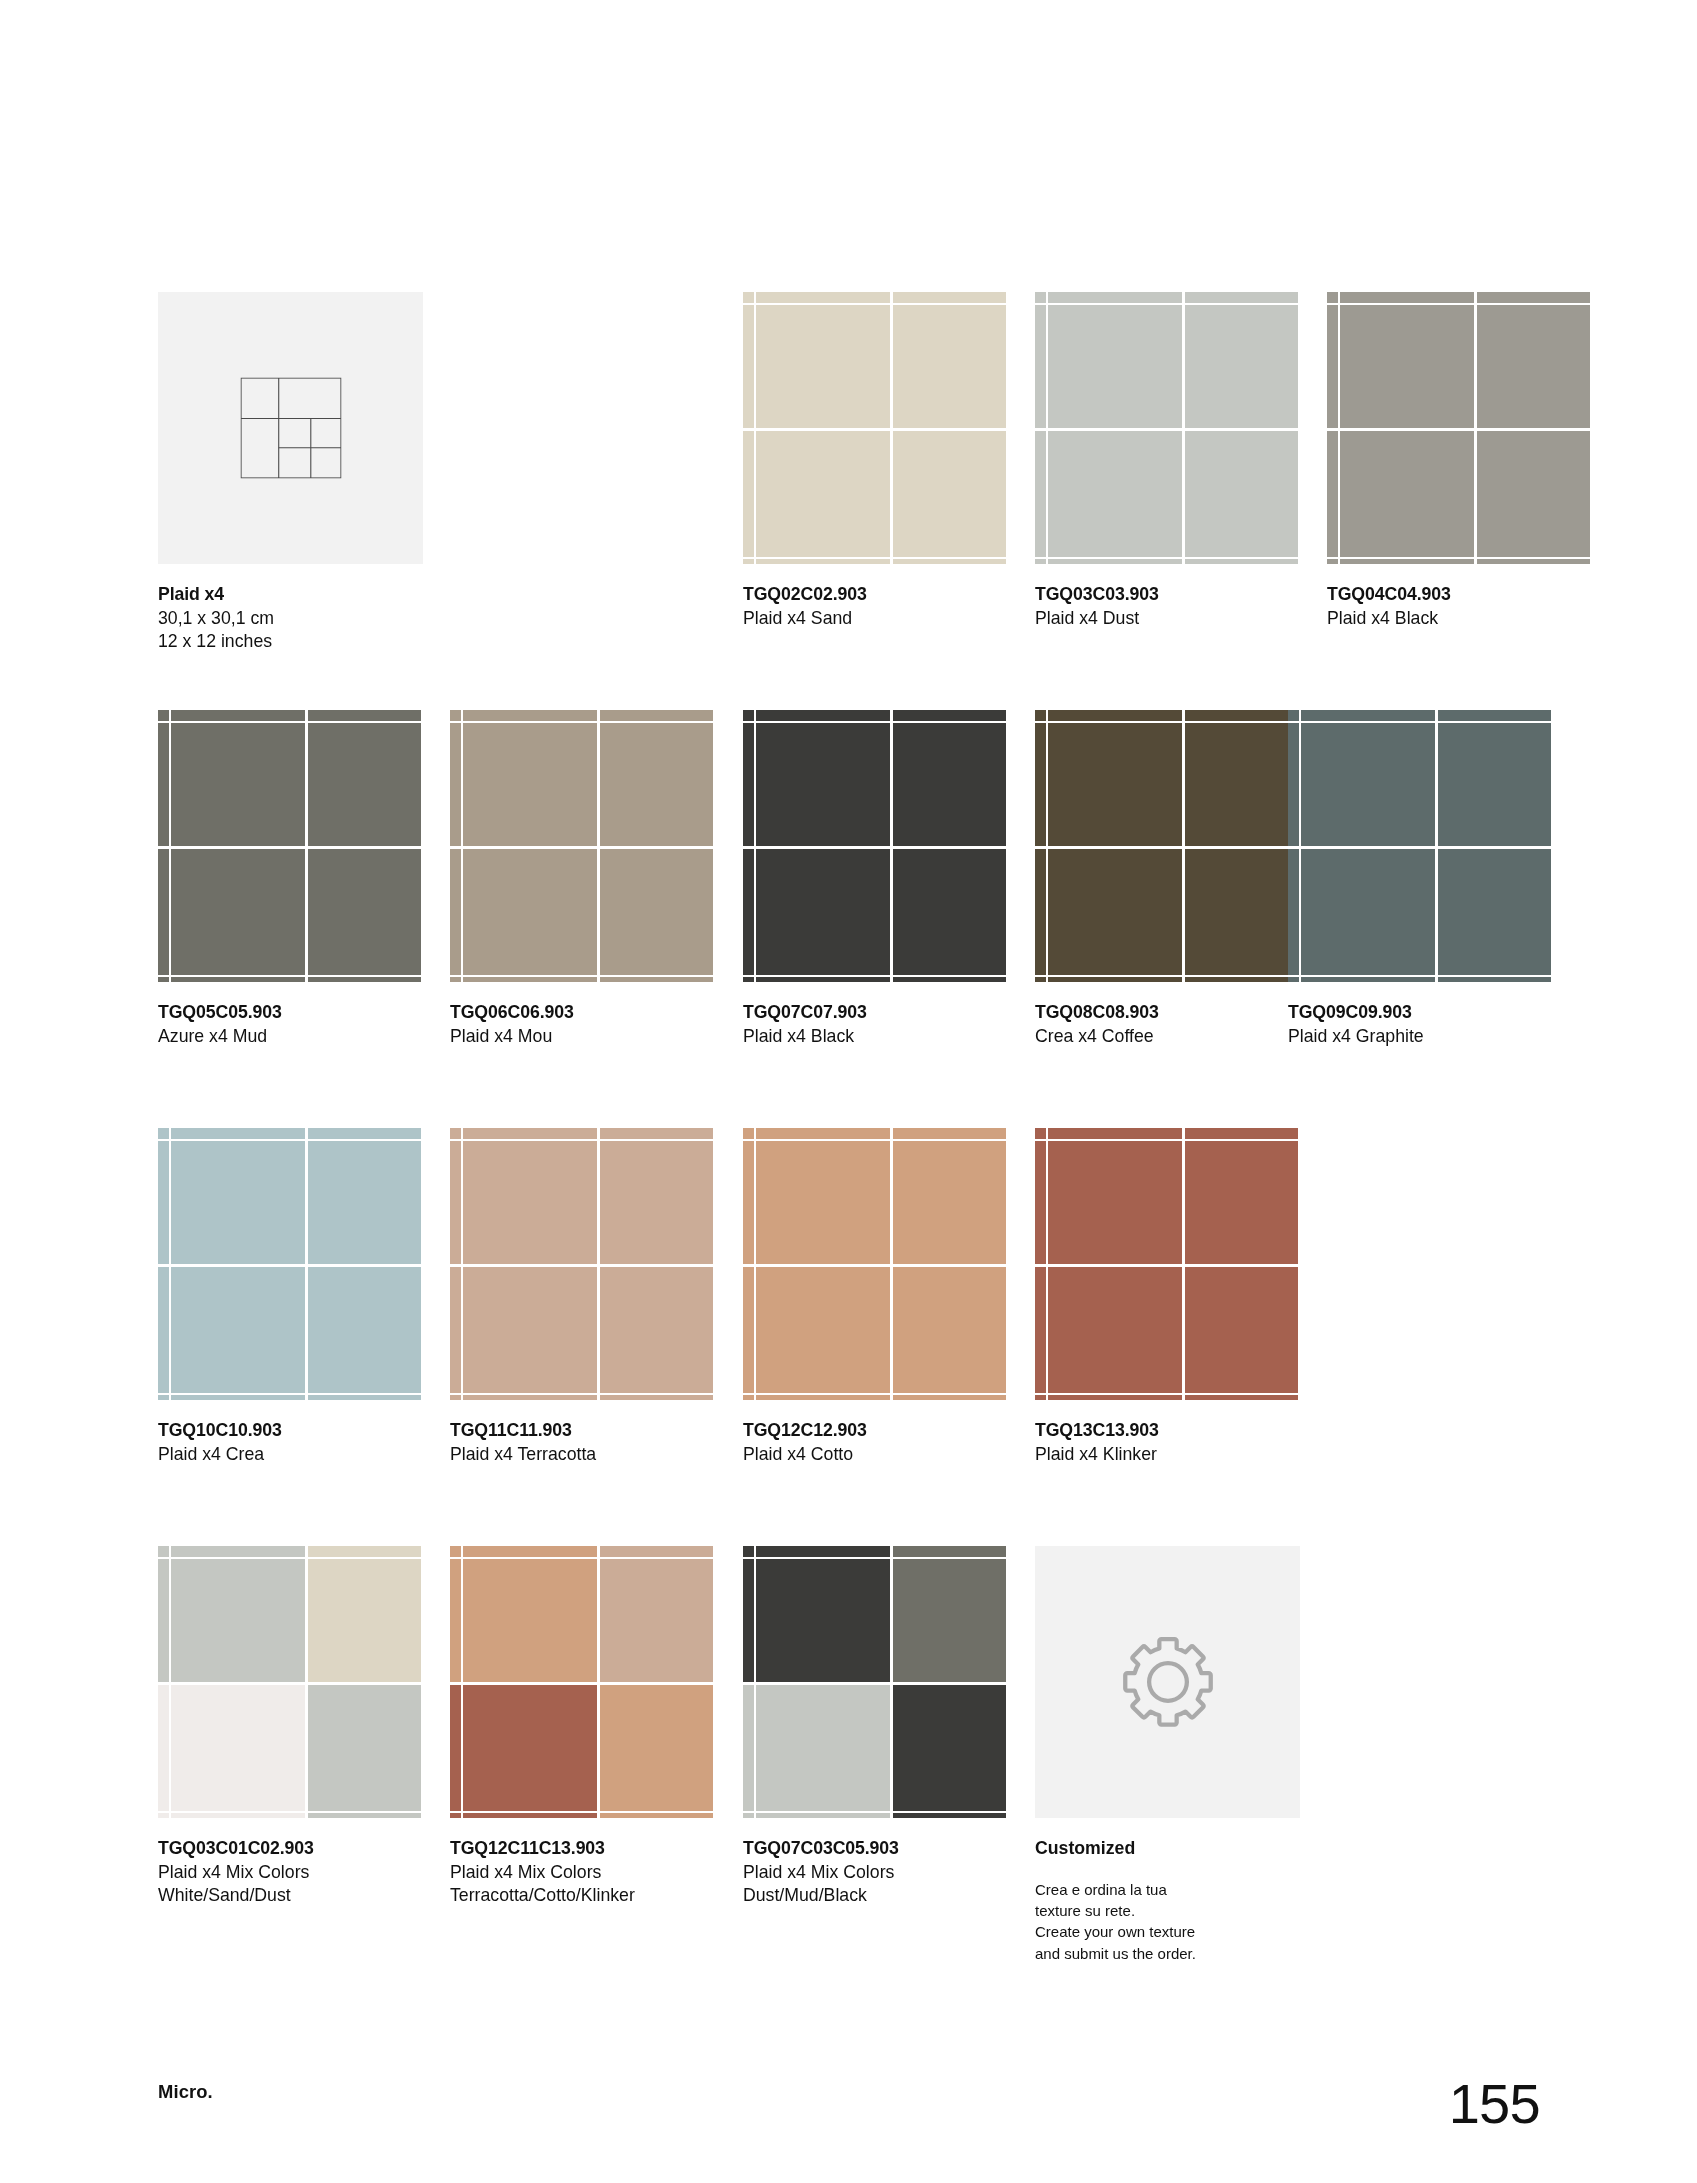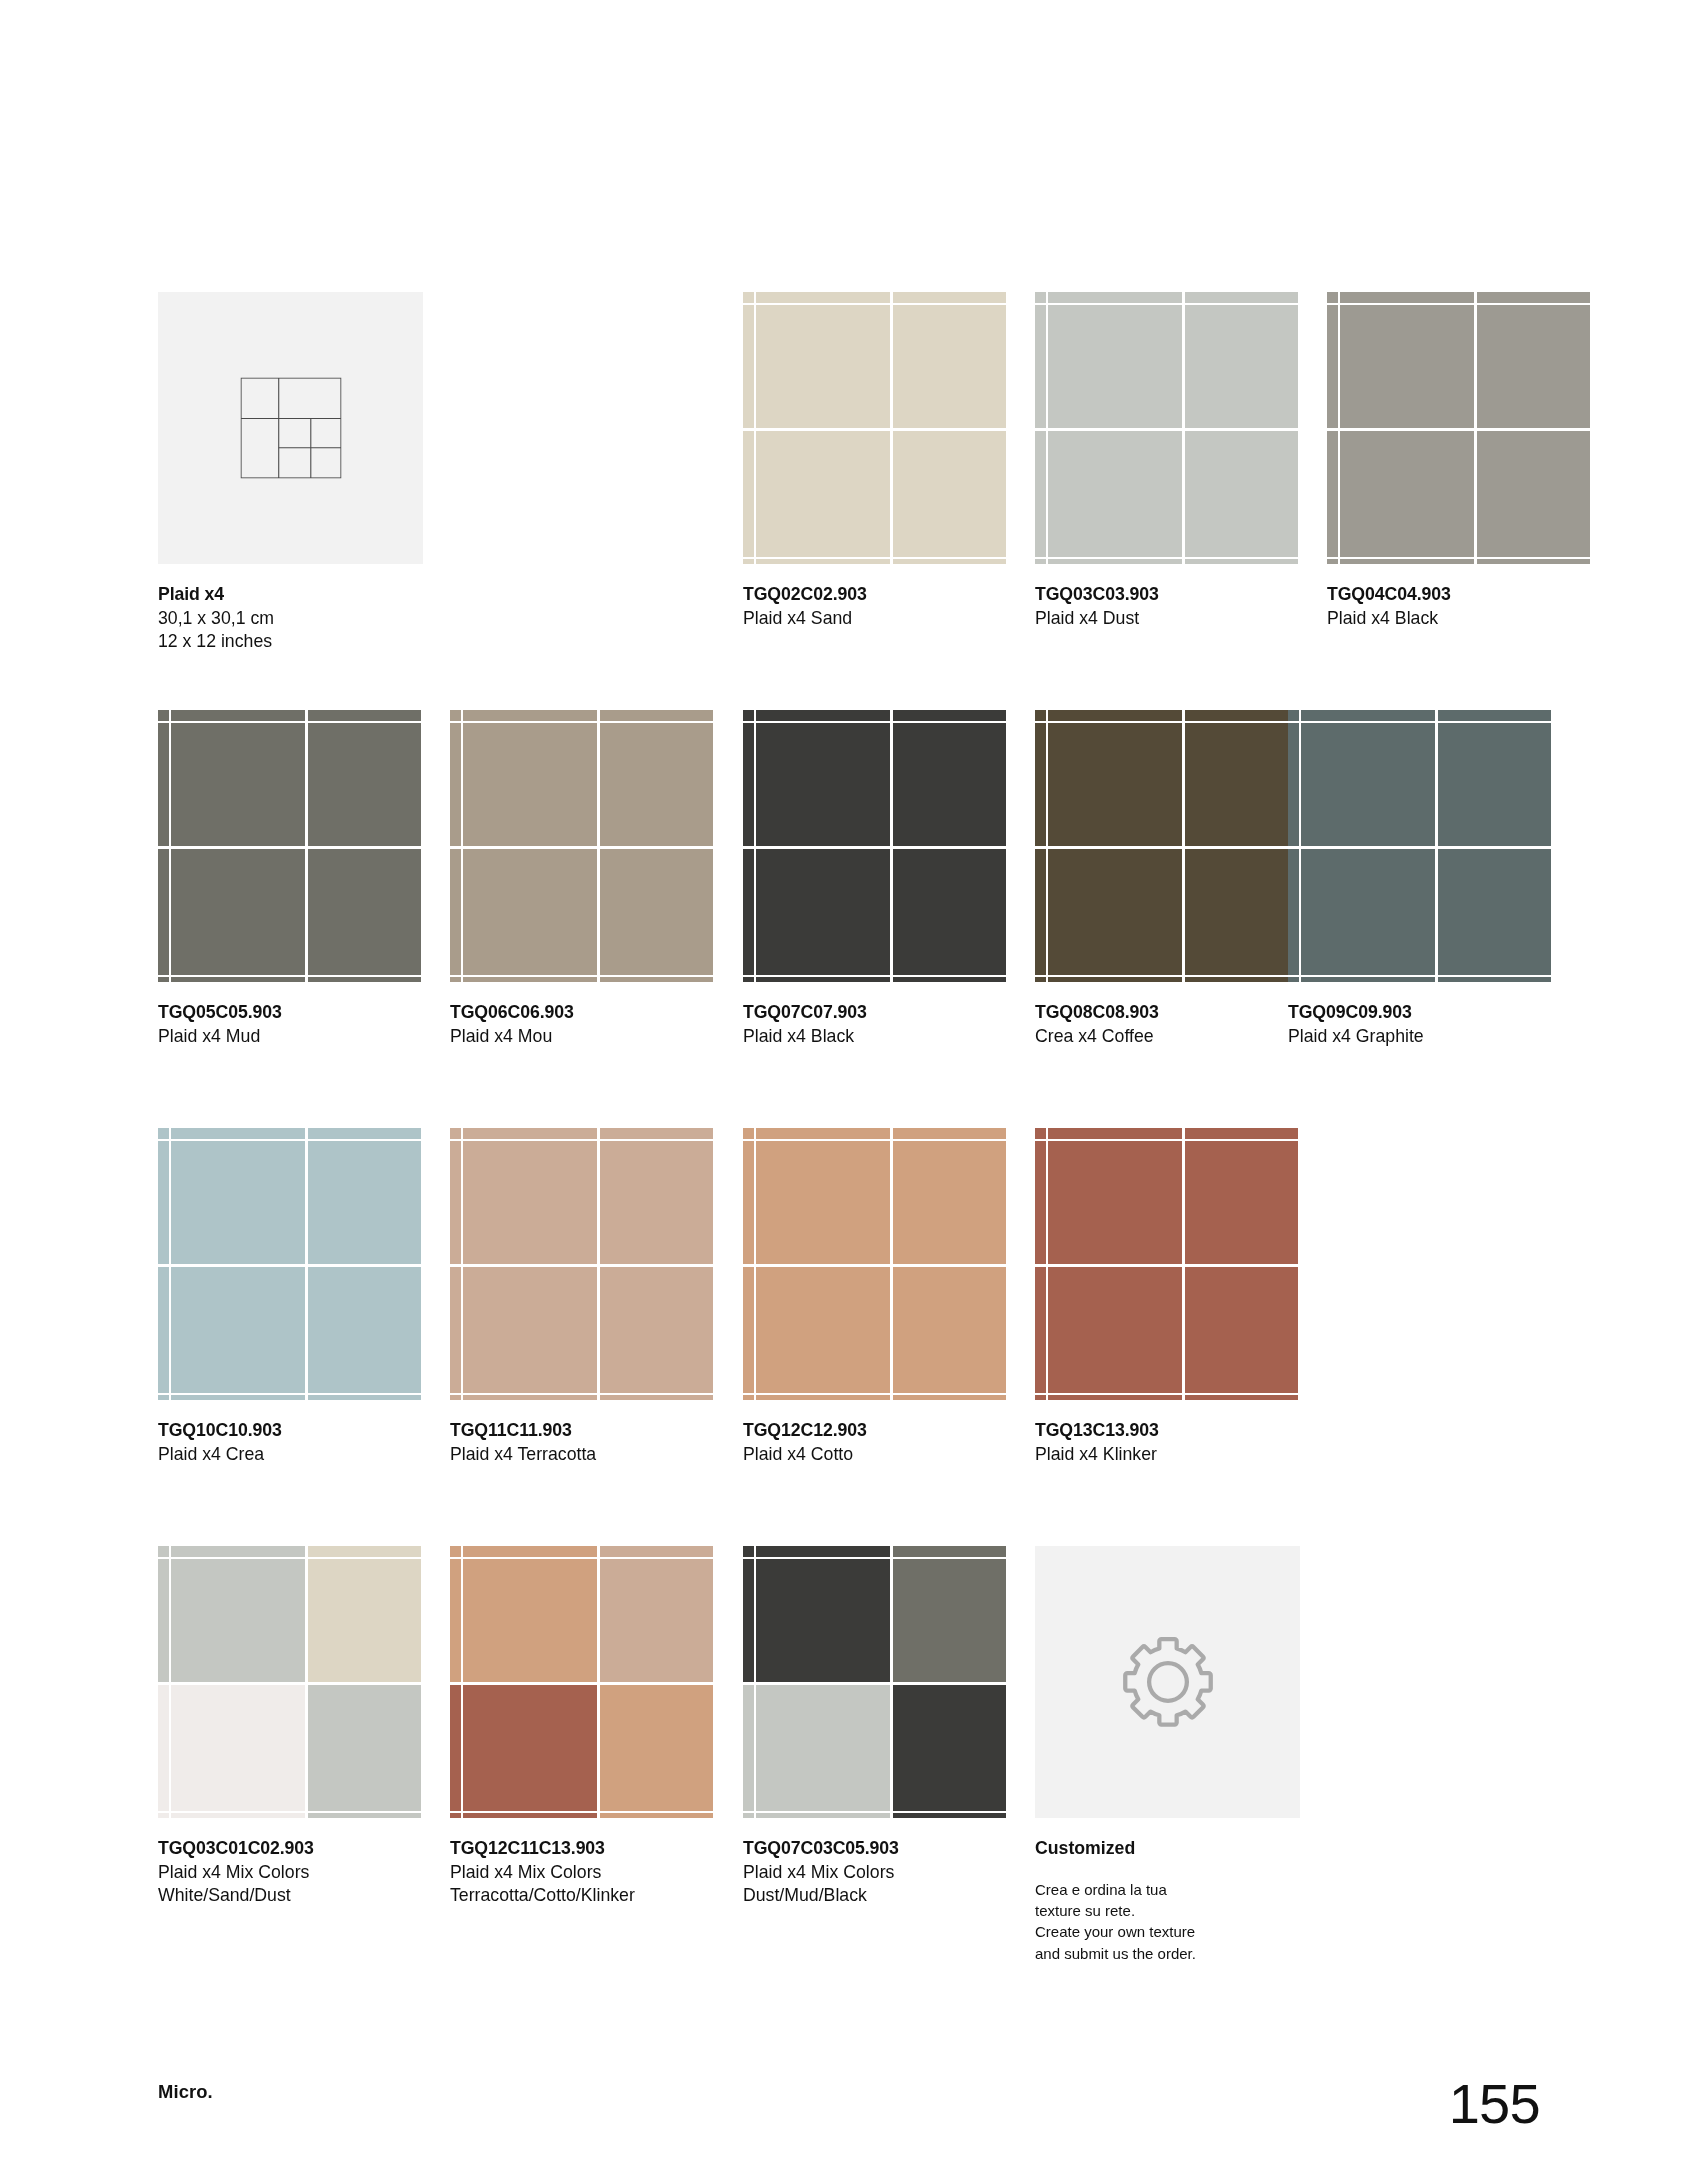--- a/index.html
+++ b/index.html
@@ -185,21 +185,21 @@
                 <div class="ln lnh" style="top: 50%; height: 2.7px; background: rgb(255, 255, 255);"></div>
                 <div class="ln lnv" style="left: 4%; width: 2px; background: rgb(255, 255, 255);"></div>
                 <div class="ln lnh" style="top: 4.2%; height: 2px; background: rgb(255, 255, 255);"></div>
                 <div class="ln lnv" style="left: 99.2%; width: 2px; background: rgb(255, 255, 255);"></div>
                 <div class="ln lnh" style="top: 97.6%; height: 2px; background: rgb(255, 255, 255);"></div>
               </div>
             </div>
           </div>
           <div class="labels">
             <div class="code">TGQ05C05.903</div>
-            <div class="desc">Plaid x4 Mud</div>
+            <div class="desc">Azure x4 Mud</div>
           </div>
         </div>
       <div class="cell" style="left:292px;">
           <div class="swatch">
             <div class="plaid">
               <div class="quad q-tl" style="background: rgb(169, 156, 139);"></div>
               <div class="quad q-tr" style="background: rgb(169, 156, 139);"></div>
               <div class="quad q-bl" style="background: rgb(169, 156, 139);"></div>
               <div class="quad q-br" style="background: rgb(169, 156, 139);"></div>
               <div class="lines">

